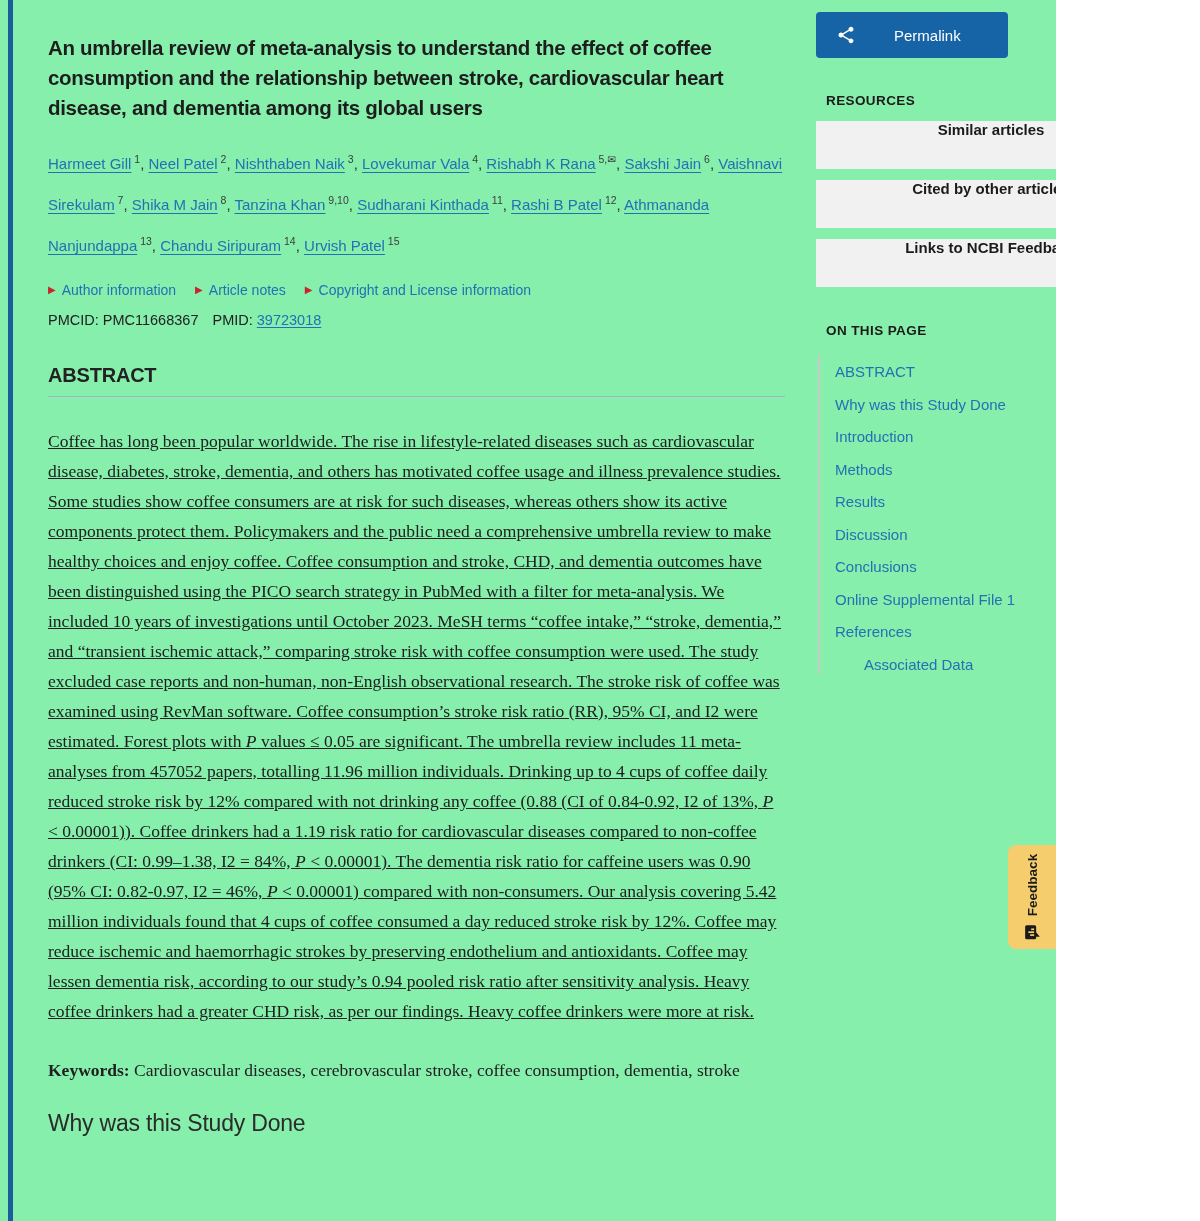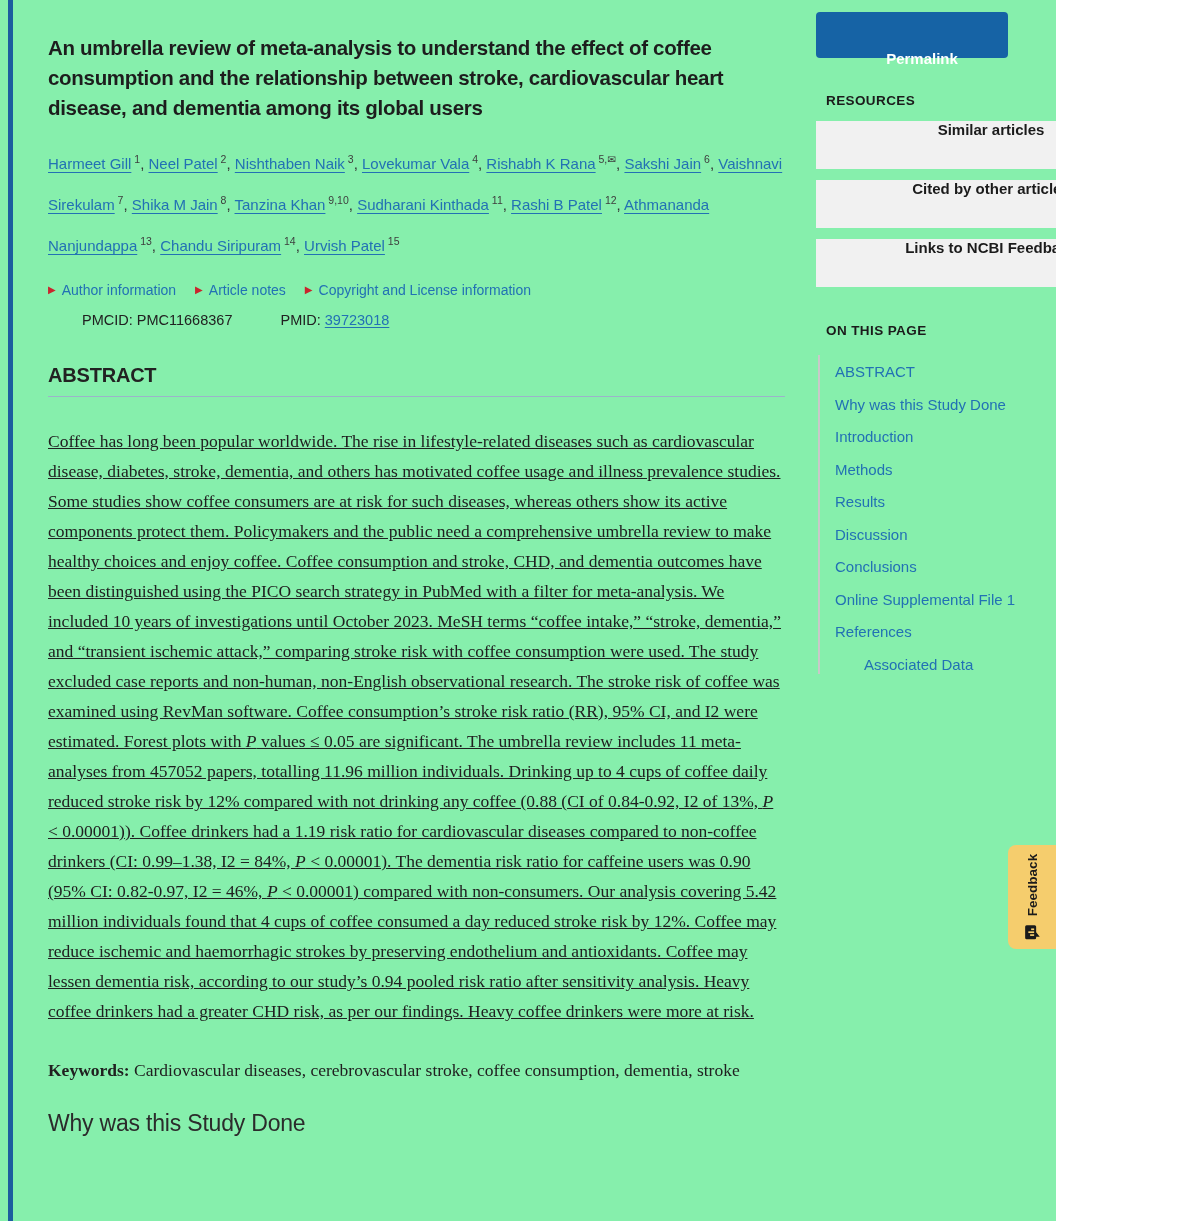--- a/index.html
+++ b/index.html
@@ -36,21 +36,21 @@
     margin-top:18px;
     font-size:15px;line-height:36px;color:#333;
   }
   .authors a{color:var(--link-blue);text-decoration:underline;text-underline-offset:3px;text-decoration-thickness:1px;}
   .authors sup{font-size:10.5px;color:#3d3d3d;}
   .meta-links{margin-top:16px;font-size:14px;line-height:20px;display:flex;gap:19px;}
   .meta-link-item{display:inline-flex;align-items:center;gap:6px;}
   .meta-link-item .tri{color:var(--marker-red);font-size:10px;line-height:1;}
   .meta-link-item a{color:var(--link-blue);text-decoration:none;}
   .ids{margin-top:12px;font-size:14.5px;color:#212121;}
-  .ids .id-label{color:#212121;margin-left:34px;}
+  .ids .id-label{color:#212121;}
   .ids .pmcid-val{margin-right:10px;}
   .ids a{color:var(--link-blue);text-decoration:underline;text-underline-offset:2px;}
   .abstract-heading{
     margin-top:36px;
     font-size:20px;font-weight:600;letter-spacing:-0.2px;color:#222;
     padding-bottom:9px;border-bottom:1px solid var(--rule-blue);
   }
   .abstract{
     margin-top:29px;
     font-family:"Liberation Serif",serif;
@@ -68,25 +68,24 @@
     font-size:23px;font-weight:500;color:#2b2b2b;letter-spacing:-0.2px;
   }
   
   .sidebar{position:absolute;left:816px;top:0;width:352px;}
   .permalink-btn{
     margin-top:12px;
     width:192px;height:46px;
     background:var(--accent-blue);
     border:none;border-radius:4px;
     color:#fff;font-family:"Liberation Sans",sans-serif;
-    font-size:15px;font-weight:700;
+    font-size:15px;font-weight:400;
     display:flex;align-items:center;
     padding:0 0 0 20px;gap:38px;
     cursor:pointer;
-    flex-direction:column;
   }
   .side-heading{
     font-size:13.5px;font-weight:700;color:#1b1b1b;letter-spacing:.4px;padding-left:10px;
   }
   .resources-heading{margin-top:35px;}
   .accordions{margin-top:13px;}
   .accordion{
     height:48px;background:var(--accordion-gray);
     margin-bottom:11px;
     display:flex;align-items:center;

